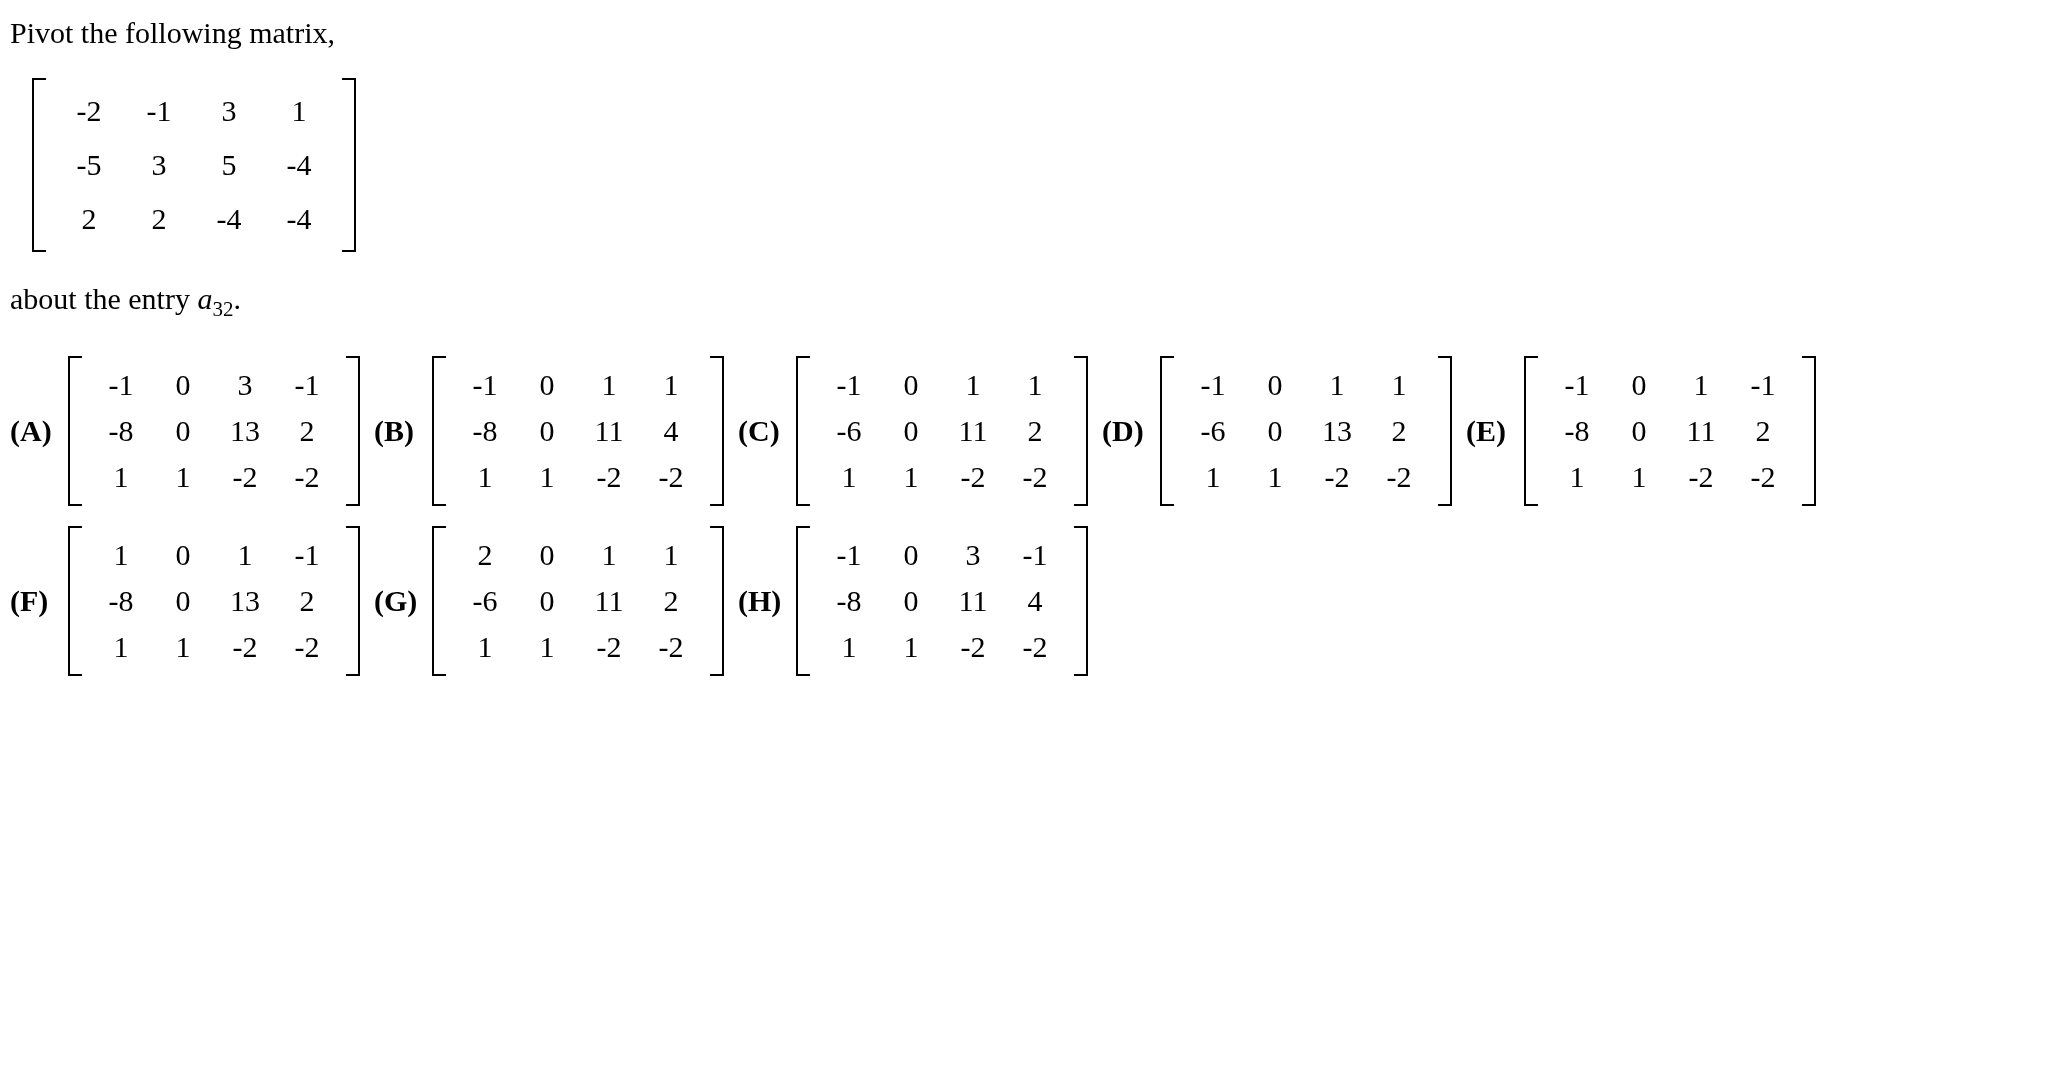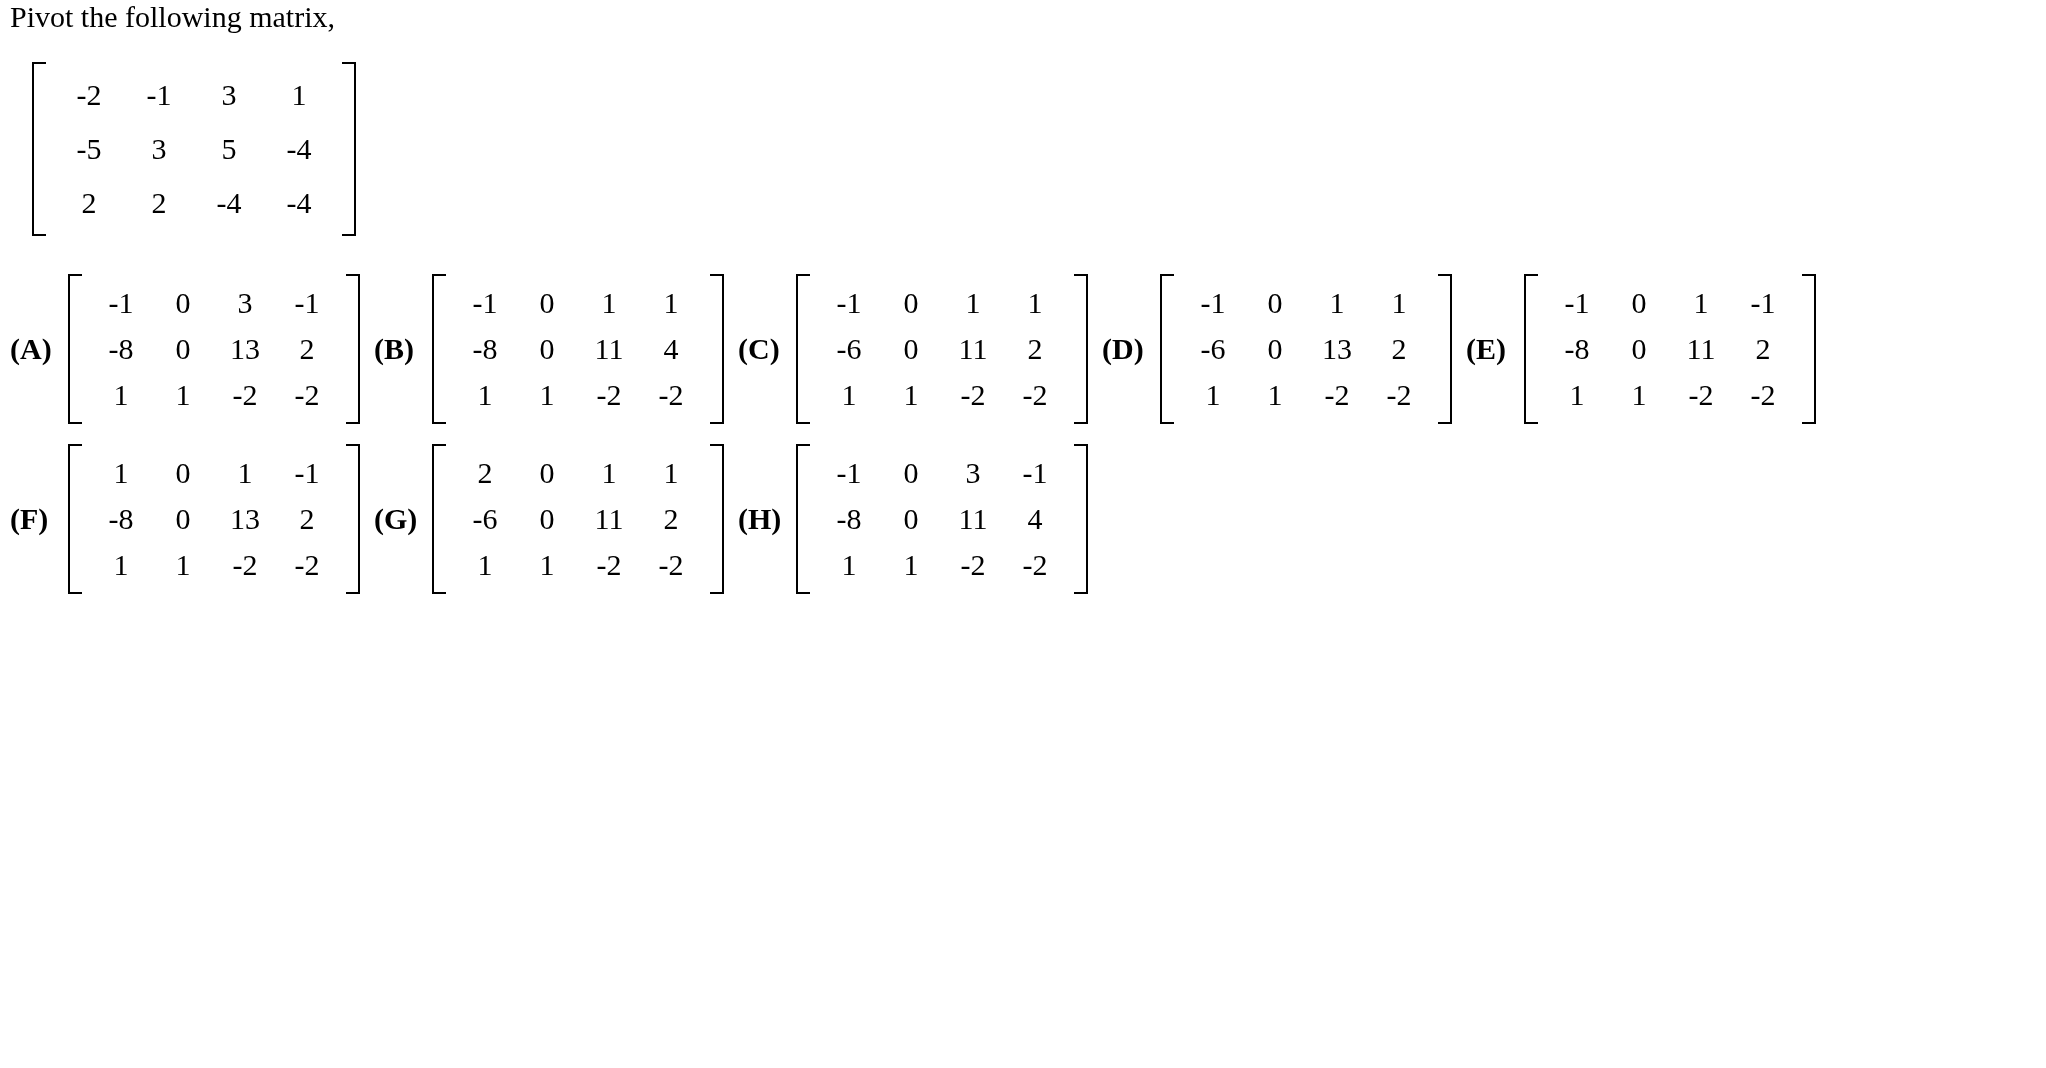--- a/index.html
+++ b/index.html
@@ -4,21 +4,21 @@
 <style>
   html, body {
     margin: 0;
     padding: 0;
     background: #ffffff;
     font-family: "Times New Roman", Times, serif;
     font-size: 30px;
     color: #000000;
   }
   .page {
-    padding: 0px 10px 20px 10px;
+    padding: 16px 10px 20px 10px;
     width: 2046px;
     box-sizing: border-box;
   }
   .prompt-line {
     margin-bottom: 24px;
   }
   .subscript {
     font-size: 0.7em;
     vertical-align: sub;
   }
@@ -120,20 +120,23 @@
             <div class="matrix-cell">2</div>
             <div class="matrix-cell">2</div>
             <div class="matrix-cell">-4</div>
             <div class="matrix-cell">-4</div>
           </div>
         </div>
       <div class="bracket right"></div>
     </div>
   </div>
 
+  <div class="prompt-line">
+    <span>about the entry </span><span class="italic">a</span><span class="subscript">32</span><span>.</span>
+  </div>
 
   <div class="options-container" id="options-container">
       <div class="option">
         <div class="option-label">(A)</div>
         <div class="matrix-wrap">
           <div class="bracket left"></div>
           <div class="matrix-body">
             <div class="matrix-row">
               <div class="matrix-cell">-1</div>
               <div class="matrix-cell">0</div>

